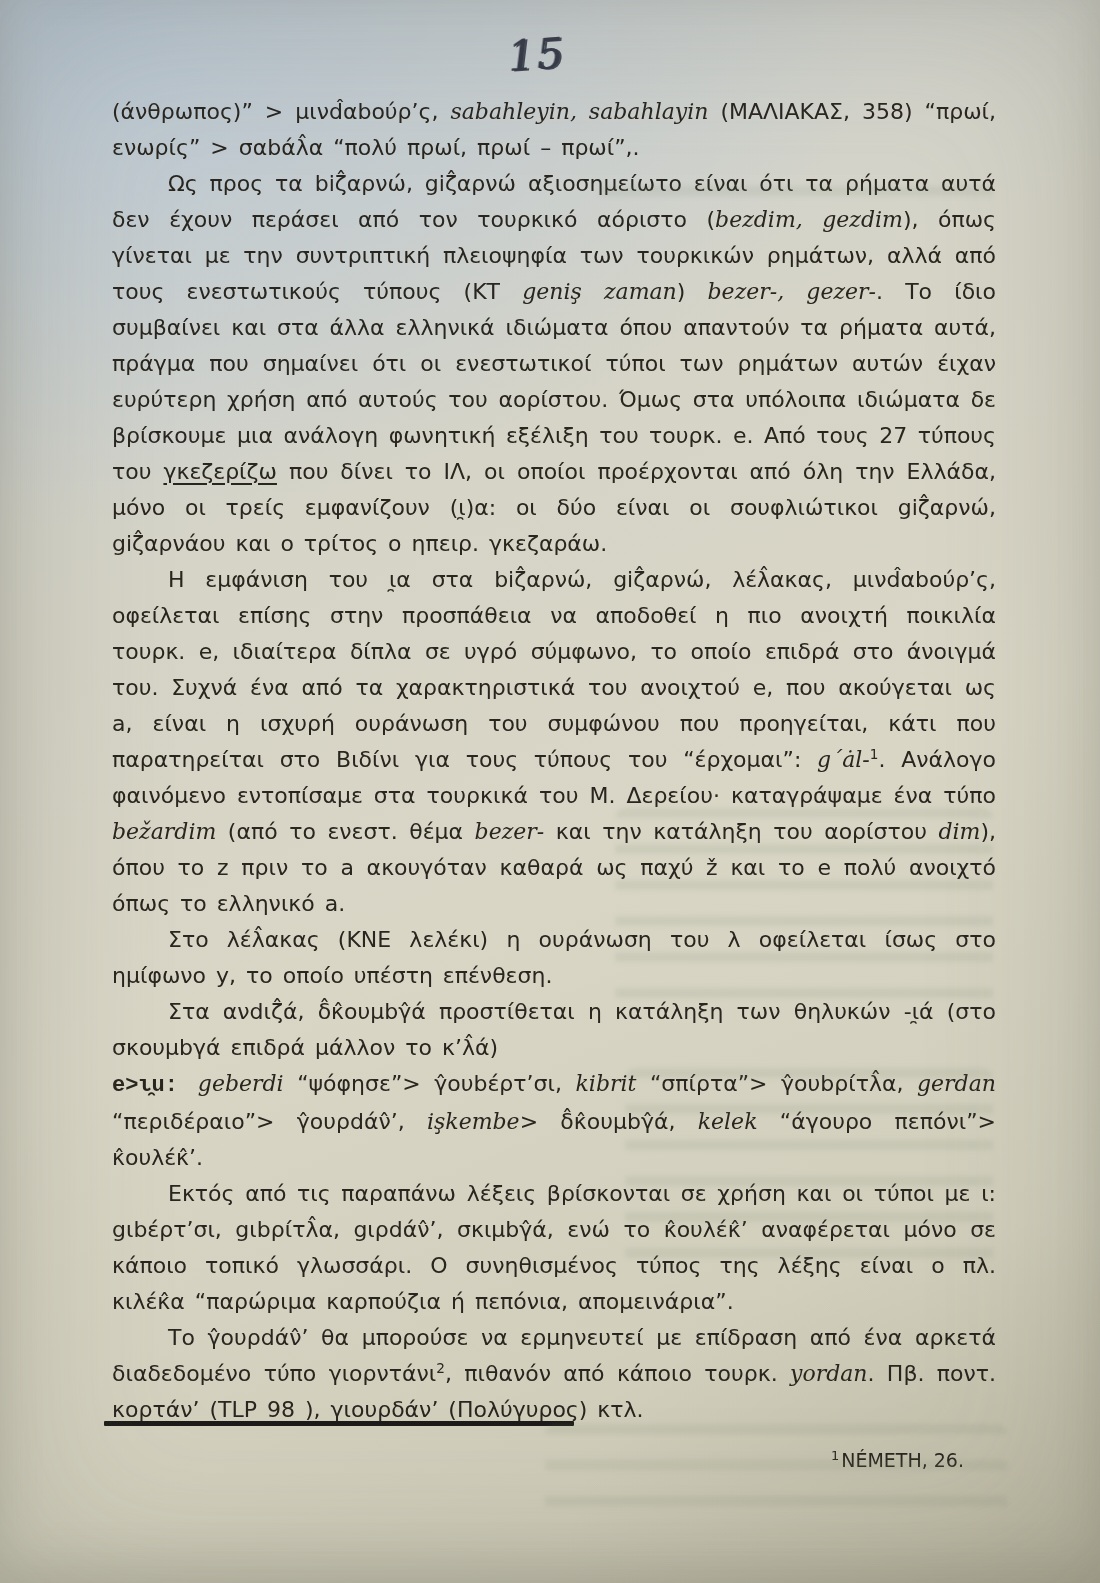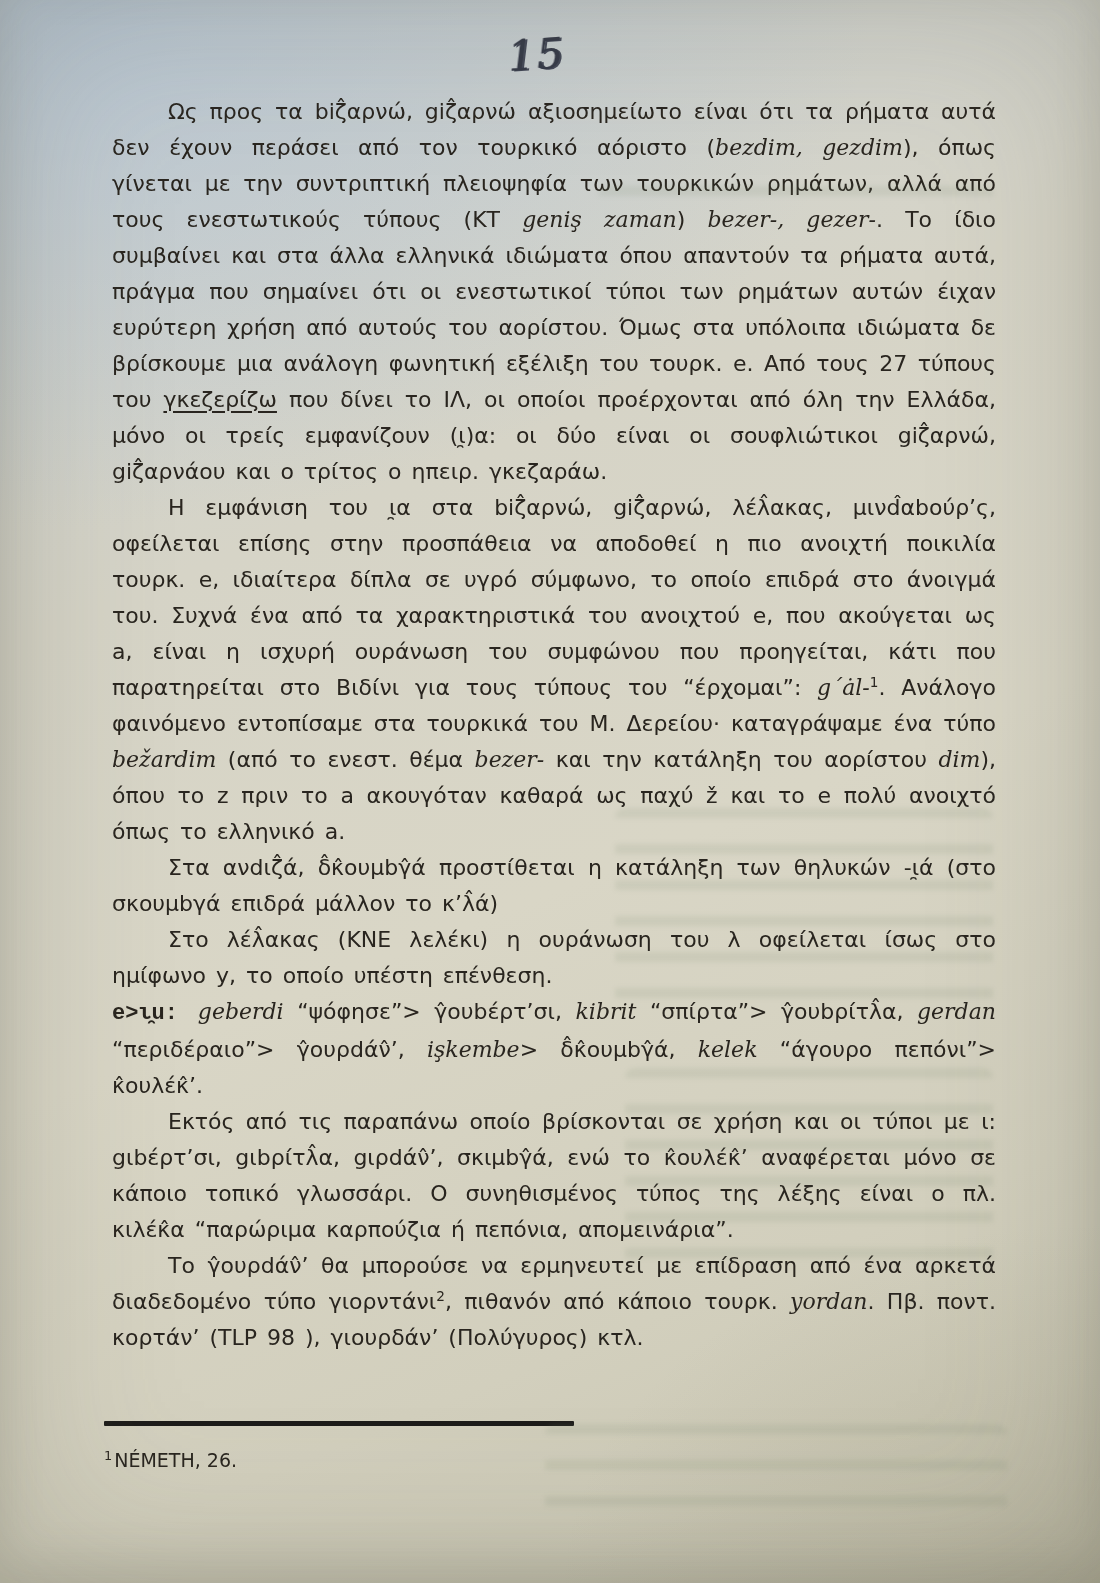--- a/index.html
+++ b/index.html
@@ -37,47 +37,48 @@
   .it{font-family:"DejaVu Serif",serif;font-style:italic;}
   .bd{font-weight:bold;font-family:Liberation Mono, monospace;}
   .ul{text-decoration:underline;text-decoration-thickness:2px;text-underline-offset:4px;}
   sup.fnref{font-size:.62em;line-height:0;vertical-align:super;}
   .footnote-rule{
     position:absolute;left:104px;top:1421px;width:470px;height:5px;
     background:#1d1c1a;border-radius:1px;
   }
   .footnotes{
     position:absolute;left:104px;top:1438px;width:860px;
-    font-size:19px;line-height:45px;color:var(--ink,#29251f);
+    font-size:19px;line-height:45px;color:var(--ink,#29251f);text-align:right;
   }
   .footnote{margin:0;}
   .footnote sup{font-size:.68em;line-height:0;vertical-align:super;margin-right:2px;}
   .bleed{
     position:absolute;pointer-events:none;opacity:.38;filter:blur(2.5px);
     background:repeating-linear-gradient(180deg, rgba(120,138,112,.34) 0 10px, rgba(120,138,112,0) 10px 36px);
     border-radius:10px;
   }
   .bleed-1{left:598px;top:186px;width:396px;height:34px;}
   .bleed-2{left:615px;top:808px;width:378px;height:212px;}
   .bleed-3{left:625px;top:1068px;width:368px;height:202px;}
   .bleed-4{left:545px;top:1424px;width:462px;height:96px;}
 </style>
 </head>
 <body>
 
 <div class="scan">
   <div class="page-number">15</div>
 
   <div class="text-block">
+      <p class=""><span>(άνθρωπος)” &gt; μινd̂αboύρ’ς, </span><span class="it">sabahleyin, sabahlayin</span><span> (ΜΑΛΙΑΚΑΣ, 358) “πρωί, ενωρίς” &gt; σαbάλ̂α “πολύ πρωί, πρωί – πρωί”,.</span></p>
       <p class="indent"><span>Ως προς τα biζ̂αρνώ, giζ̂αρνώ αξιοσημείωτο είναι ότι τα ρήματα αυτά δεν έχουν περάσει από τον τουρκικό αόριστο (</span><span class="it">bezdim, gezdim</span><span>), όπως γίνεται με την συντριπτική πλειοψηφία των τουρκικών ρημάτων, αλλά από τους ενεστωτικούς τύπους (ΚΤ </span><span class="it">geniş zaman</span><span>) </span><span class="it">bezer-, gezer-</span><span>. Το ίδιο συμβαίνει και στα άλλα ελληνικά ιδιώματα όπου απαντούν τα ρήματα αυτά, πράγμα που σημαίνει ότι οι ενεστωτικοί τύποι των ρημάτων αυτών έιχαν ευρύτερη χρήση από αυτούς του αορίστου. Όμως στα υπόλοιπα ιδιώματα δε βρίσκουμε μια ανάλογη φωνητική εξέλιξη του τουρκ. e. Από τους 27 τύπους του </span><span class="ul">γκεζερίζω</span><span> που δίνει το ΙΛ, οι οποίοι προέρχονται από όλη την Ελλάδα, μόνο οι τρείς εμφανίζουν (ι̯)α: οι δύο είναι οι σουφλιώτικοι giζ̂αρνώ, giζ̂αρνάου και ο τρίτος ο ηπειρ. γκεζαράω.</span></p>
       <p class="indent"><span>Η εμφάνιση του ι̯α στα biζ̂αρνώ, giζ̂αρνώ, λέλ̂ακας, μινd̂αboύρ’ς, οφείλεται επίσης στην προσπάθεια να αποδοθεί η πιο ανοιχτή ποικιλία τουρκ. e, ιδιαίτερα δίπλα σε υγρό σύμφωνο, το οποίο επιδρά στο άνοιγμά του. Συχνά ένα από τα χαρακτηριστικά του ανοιχτού e, που ακούγεται ως a, είναι η ισχυρή ουράνωση του συμφώνου που προηγείται, κάτι που παρατηρείται στο Βιδίνι για τους τύπους του “έρχομαι”: </span><span class="it">g´ȧl-</span><sup class="fnref">1</sup><span>. Ανάλογο φαινόμενο εντοπίσαμε στα τουρκικά του Μ. Δερείου· καταγράψαμε ένα τύπο </span><span class="it">bežardim</span><span> (από το ενεστ. θέμα </span><span class="it">bezer-</span><span> και την κατάληξη του αορίστου </span><span class="it">dim</span><span>), όπου το z πριν το a ακουγόταν καθαρά ως παχύ ž και το e πολύ ανοιχτό όπως το ελληνικό a.</span></p>
+      <p class="indent"><span>Στο λέλ̂ακας (ΚΝΕ λελέκι) η ουράνωση του λ οφείλεται ίσως στο ημίφωνο y, το οποίο υπέστη επένθεση.</span></p>
       <p class="indent"><span>Στα ανdιζ̂ά, δ̂κ̂ουμbγ̂ά προστίθεται η κατάληξη των θηλυκών -ι̯ά (στο σκουμbγά επιδρά μάλλον το κ’λ̂ά)</span></p>
-      <p class="indent"><span>Στο λέλ̂ακας (ΚΝΕ λελέκι) η ουράνωση του λ οφείλεται ίσως στο ημίφωνο y, το οποίο υπέστη επένθεση.</span></p>
       <p class=""><span class="bd">e&gt;ι̯u: </span><span class="it">geberdi</span><span> “ψόφησε”&gt; γ̂ουbέρτ’σι, </span><span class="it">kibrit</span><span> “σπίρτα”&gt; γ̂ουbρίτλ̂α, </span><span class="it">gerdan</span><span> “περιδέραιο”&gt; γ̂ουρdάν̂’, </span><span class="it">işkembe</span><span>&gt; δ̂κ̂ουμbγ̂ά, </span><span class="it">kelek</span><span> “άγουρο πεπόνι”&gt; κ̂ουλέκ̂’.</span></p>
-      <p class="indent"><span>Εκτός από τις παραπάνω οποίο βρίσκονται σε χρήση και οι τύποι με ι: gιbέρτ’σι, gιbρίτλ̂α, gιρdάν̂’, σκιμbγ̂ά, ενώ το κ̂ουλέκ̂’ αναφέρεται μόνο σε κάποιο τοπικό γλωσσάρι. Ο συνηθισμένος τύπος της λέξης είναι ο πλ. κιλέκ̂α “παρώριμα καρπούζια ή πεπόνια, απομεινάρια”.</span></p>
+      <p class="indent"><span>Εκτός από τις παραπάνω λέξεις βρίσκονται σε χρήση και οι τύποι με ι: gιbέρτ’σι, gιbρίτλ̂α, gιρdάν̂’, σκιμbγ̂ά, ενώ το κ̂ουλέκ̂’ αναφέρεται μόνο σε κάποιο τοπικό γλωσσάρι. Ο συνηθισμένος τύπος της λέξης είναι ο πλ. κιλέκ̂α “παρώριμα καρπούζια ή πεπόνια, απομεινάρια”.</span></p>
       <p class="indent"><span>Το γ̂ουρdάν̂’ θα μπορούσε να ερμηνευτεί με επίδραση από ένα αρκετά διαδεδομένο τύπο γιορντάνι</span><sup class="fnref">2</sup><span>, πιθανόν από κάποιο τουρκ. </span><span class="it">yordan</span><span>. Πβ. ποντ. κορτάν’ (TLP 98 ), γιουρδάν’ (Πολύγυρος) κτλ.</span></p>
     </div>
 
   <div class="footnote-rule"></div>
   <div class="footnotes">
       <p class="footnote"><sup>1</sup><span>NÉMETH, 26.</span></p>
     </div>
 
   <div class="bleed bleed-1"></div>
   <div class="bleed bleed-2"></div>

